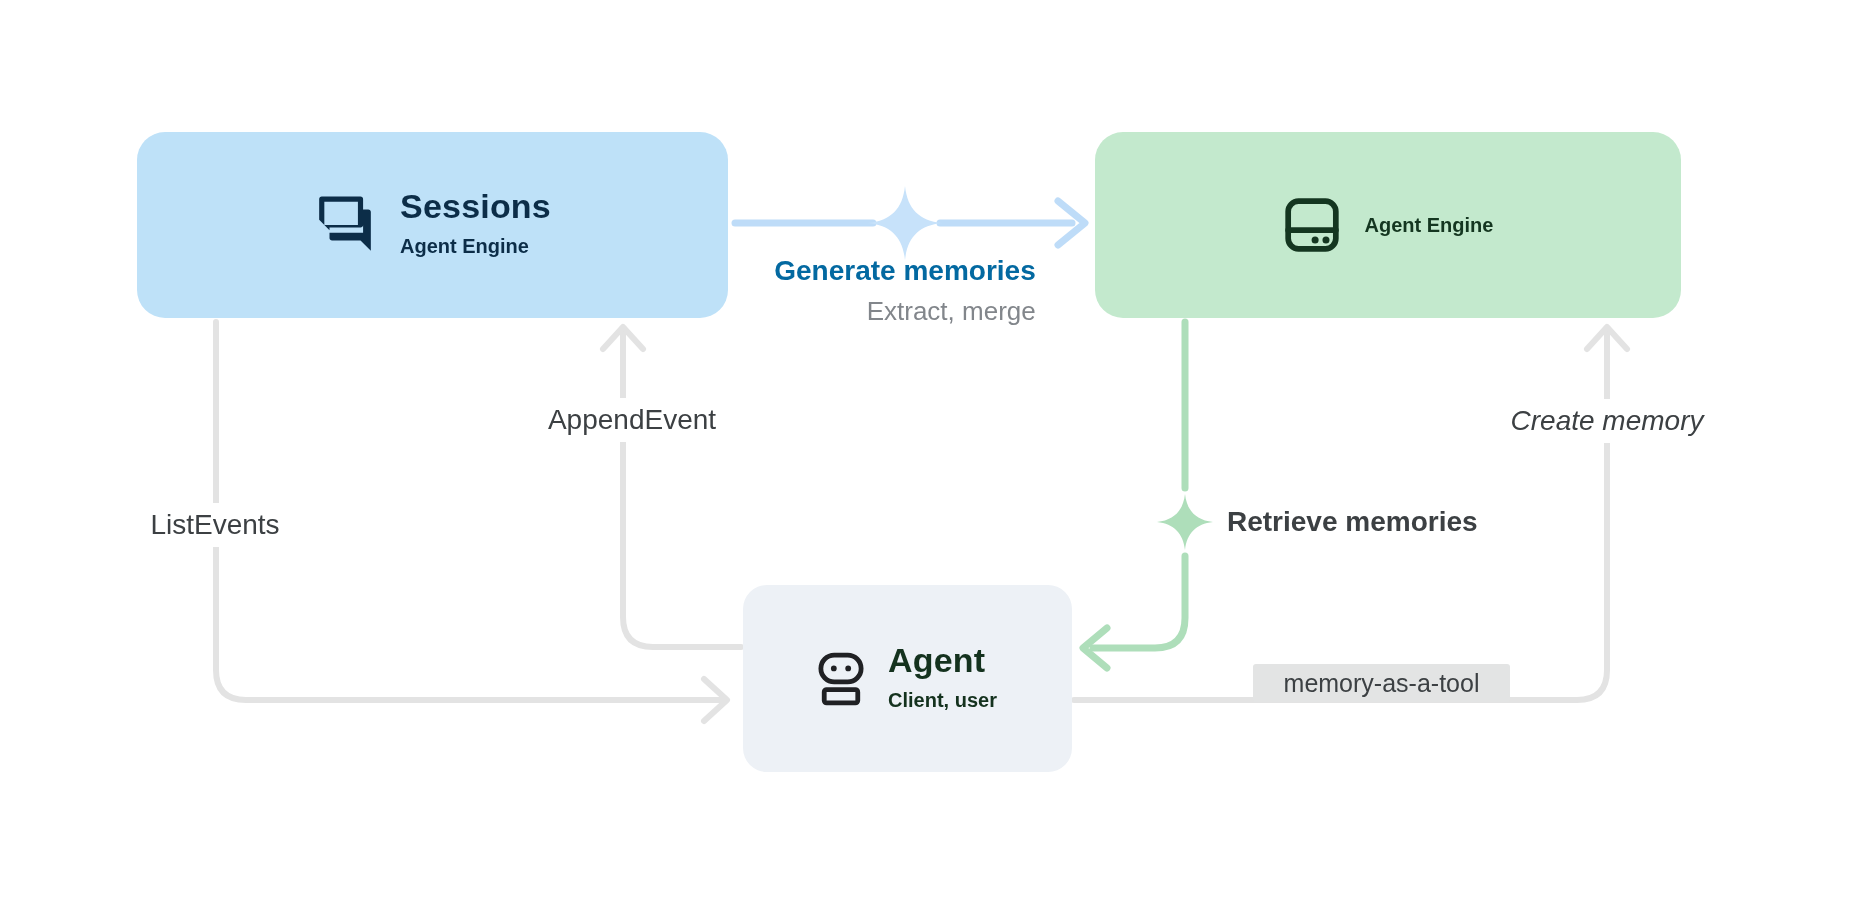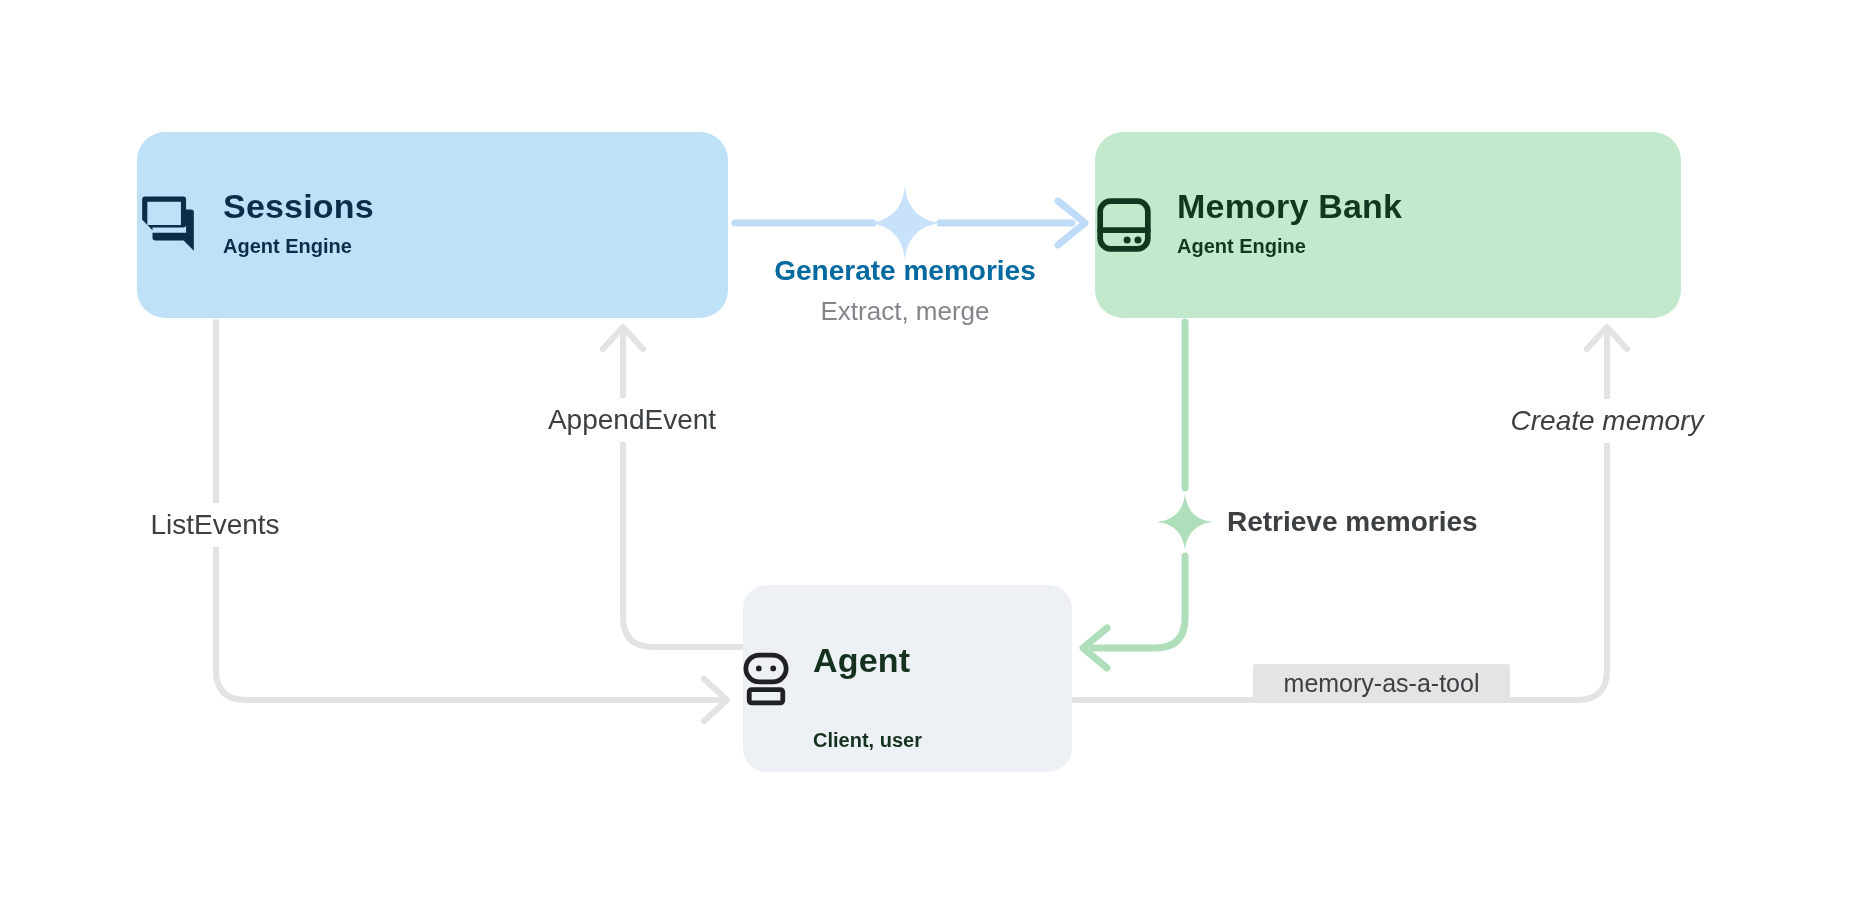--- a/index.html
+++ b/index.html
@@ -3,40 +3,40 @@
 <meta charset="utf-8">
 <style>
   html, body { margin: 0; padding: 0; background: #ffffff; }
   body { width: 1860px; height: 904px; overflow: hidden;
          font-family: "Liberation Sans", sans-serif; }
   .canvas { position: relative; width: 1860px; height: 904px; background: #ffffff; }
 
   svg.wires { position: absolute; left: 0; top: 0; z-index: 1; }
 
   .node { position: absolute; z-index: 2; display: flex; align-items: center;
-          gap: 24px; border-radius: 28px; }
+          justify-content: center; gap: 24px; border-radius: 28px; }
   .node-sessions  { left: 137px; top: 132px; width: 591px; height: 186px; background: #bee1f8; }
   .node-memory    { left: 1095px; top: 132px; width: 586px; height: 186px; background: #c3e9cd; }
   .node-agent     { left: 743px; top: 585px; width: 329px; height: 187px; background: #edf1f6; border-radius: 24px; }
 
   .node-text { display: flex; flex-direction: column; }
   .node-title { font-size: 34px; font-weight: 700; line-height: 42px; letter-spacing: 0.2px; }
   .node-sub   { font-size: 20px; font-weight: 700; line-height: 38px; }
   .node-sessions .node-title, .node-sessions .node-sub { color: #0c2d48; }
   .node-memory  .node-title, .node-memory  .node-sub  { color: #143620; }
-  .node-agent   .node-title, .node-agent   .node-sub  { color: #14321e; margin-top: 40px; }
+  .node-agent   .node-title, .node-agent   .node-sub  { color: #14321e; }
 
   .edge-label { position: absolute; z-index: 2; white-space: nowrap;
                 color: #3c4043; font-size: 28px; }
   .masked { background: #ffffff; padding: 6px 12px; transform: translate(-50%, -50%); }
 
   .lbl-generate { left: 905px; top: 255px; transform: translateX(-50%);
                   text-align: center; }
   .lbl-generate .main { font-weight: 600; font-size: 28px; color: #0369a1; }
-  .lbl-generate .sub  { font-weight: 400; font-size: 26px; color: #82868b; margin-top: 9px; }
+  .lbl-generate .sub  { font-weight: 400; font-size: 26px; color: #82868b; margin-top: 9px; text-align: right; }
 
   .lbl-retrieve { left: 1227px; top: 522px; transform: translateY(-50%); font-weight: 600; }
   .lbl-append   { left: 632px;  top: 420px; }
   .lbl-list     { left: 215px;  top: 525px; }
   .lbl-create   { left: 1607px; top: 421px; font-style: italic; }
 
   .badge { position: absolute; z-index: 3; left: 1253px; top: 664px;
            width: 257px; height: 38px; background: #e3e4e4; border-radius: 3px;
            display: flex; align-items: center; justify-content: center;
            font-size: 25px; color: #3c4043; }
@@ -95,21 +95,20 @@
   <div class="node node-memory">
     <span style="display:flex">
       <svg viewBox="0 0 56 56" width="58" height="58" fill="none" stroke="#143620" stroke-width="5.5" stroke-linecap="round" stroke-linejoin="round">
         <rect x="5" y="5" width="46" height="46" rx="10"></rect>
         <line x1="5" y1="33" x2="51" y2="33"></line>
         <circle cx="31" cy="42.5" r="3.4" fill="#143620" stroke="none"></circle>
         <circle cx="41.5" cy="42.5" r="3.4" fill="#143620" stroke="none"></circle>
       </svg>
     </span>
     <span class="node-text">
-      <span class="node-title">Memory Bank</span>
       <span class="node-sub">Agent Engine</span>
     </span>
   </div>
 
   <div class="node node-agent">
     <span style="display:flex">
       <svg viewBox="0 0 48 58" width="46" height="56" fill="none" stroke="#202124" stroke-width="5" stroke-linecap="round" stroke-linejoin="round">
         <rect x="3" y="4" width="42" height="28" rx="14"></rect>
         <circle cx="16.5" cy="18" r="3" fill="#202124" stroke="none"></circle>
         <circle cx="31.5" cy="18" r="3" fill="#202124" stroke="none"></circle>

